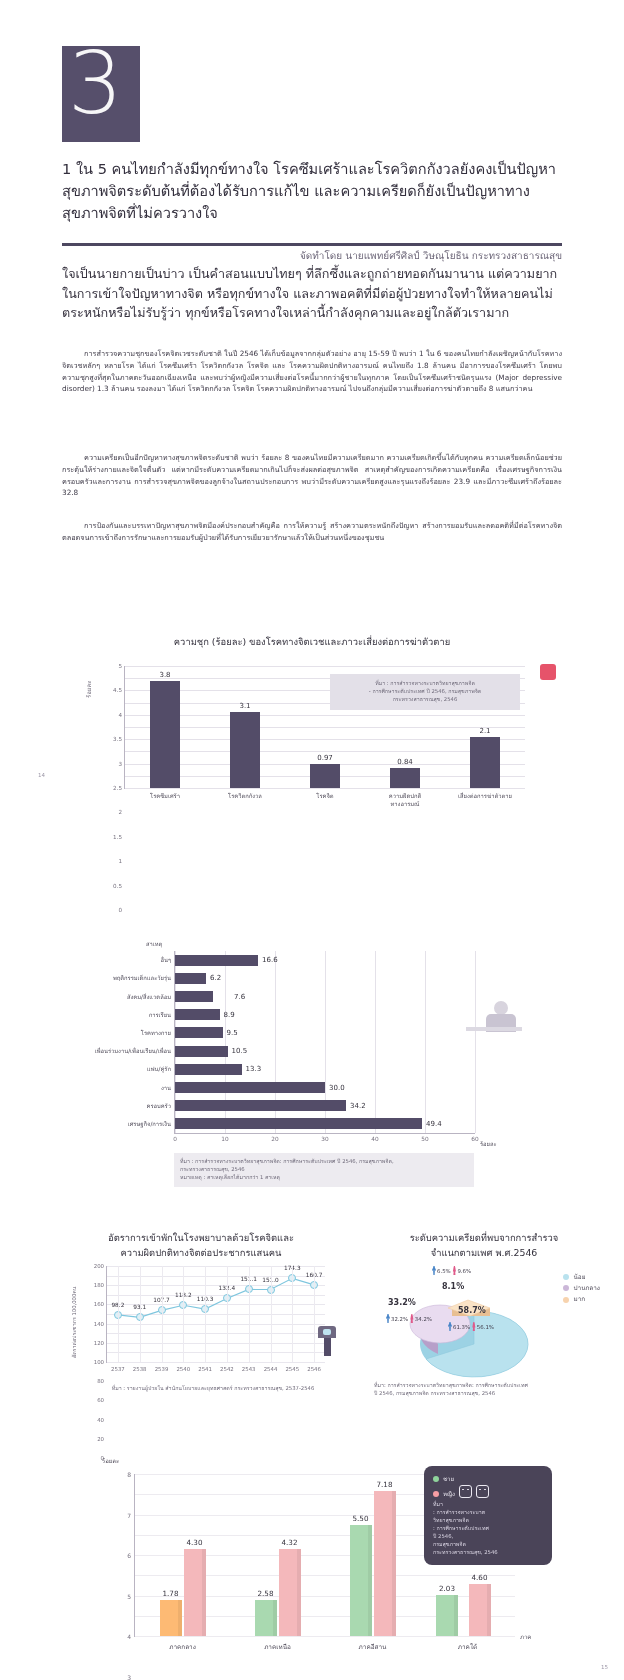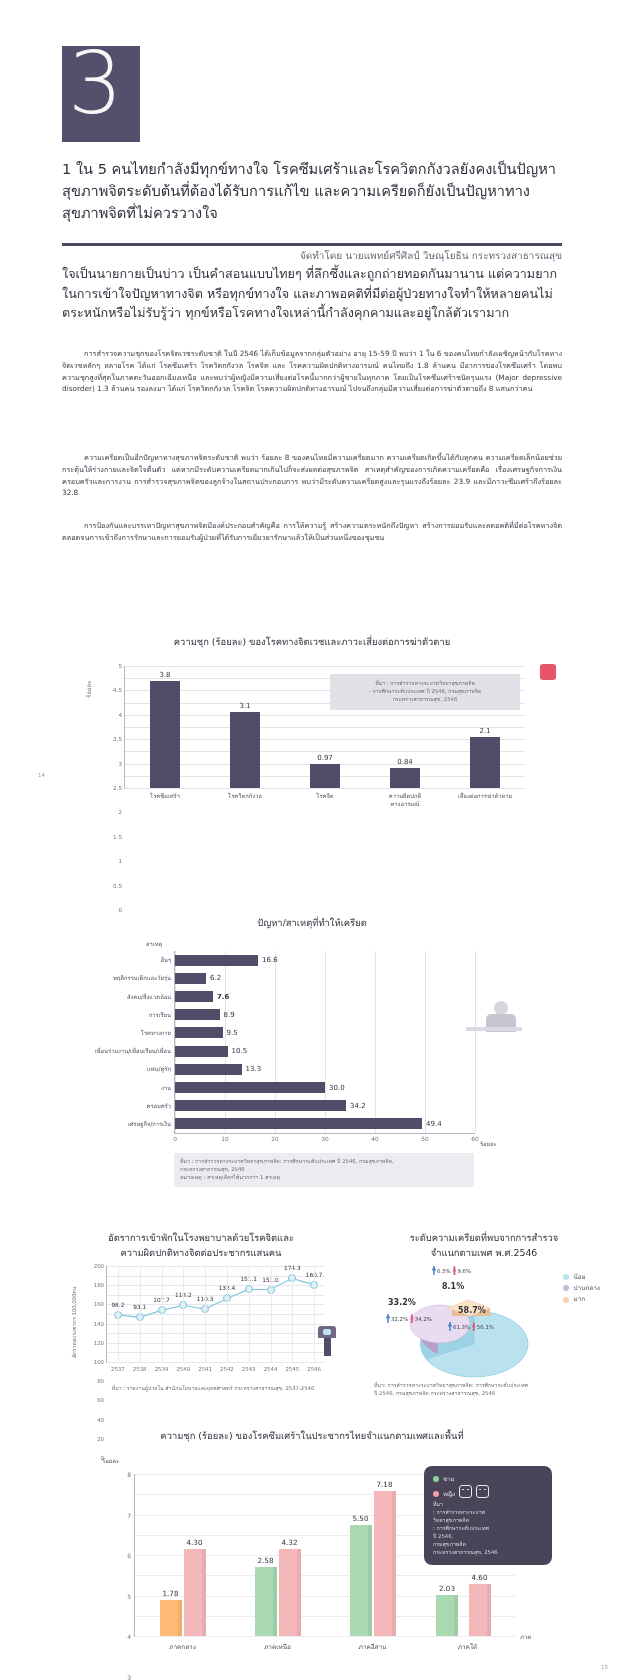--- a/index.html
+++ b/index.html
@@ -178,21 +178,20 @@
         <div class="xlab">เสี่ยงต่อการฆ่าตัวตาย</div>
       </div>
     </div>
   <div class="srcbox">
     <div class="src" id="c1src">ที่มา : การสำรวจทางระบาดวิทยาสุขภาพจิต<br>- การศึกษาระดับประเทศ ปี 2546, กรมสุขภาพจิต<br>กระทรวงสาธารณสุข, 2546</div>
   </div>
   <div style="position:absolute;right:6px;top:30px;width:16px;height:16px;border-radius:3px;background:#e6536a;"></div>
 </div>
 
 <div class="chart" id="chart2">
-  <div class="ctitle" style="padding-top:12px;">ปัญหา/สาเหตุที่ทำให้เครียด</div>
   <div class="axttl">สาเหตุ</div>
   <div class="xttl">ร้อยละ</div>
   <div class="plot" id="c2plot">
       <div class="vgl" style="left: 0px;"></div>
       <div class="xt" style="left: 0px;">0</div>
       <div class="vgl" style="left: 50px;"></div>
       <div class="xt" style="left: 50px;">10</div>
       <div class="vgl" style="left: 100px;"></div>
       <div class="xt" style="left: 100px;">20</div>
       <div class="vgl" style="left: 150px;"></div>
@@ -209,21 +208,21 @@
         <div class="hval" style="left: 83px;">16.6</div>
       </div>
       <div class="row" style="top: 21.8px; width: 300px;">
         <div class="hbar" style="width: 31px; background: rgb(83, 76, 104);"></div>
         <div class="hlab">พฤติกรรมเด็กและวัยรุ่น</div>
         <div class="hval" style="left: 31px;">6.2</div>
       </div>
       <div class="row" style="top: 40px; width: 300px;">
         <div class="hbar" style="width: 38px; background: rgb(83, 76, 104);"></div>
         <div class="hlab">สังคม/สิ่งแวดล้อม</div>
-        <div class="hval" style="left: 38px; font-weight: bold;">7.6</div>
+        <div class="hval" style="left: 55px;">7.6</div>
       </div>
       <div class="row" style="top: 58.2px; width: 300px;">
         <div class="hbar" style="width: 44.5px; background: rgb(83, 76, 104);"></div>
         <div class="hlab">การเรียน</div>
         <div class="hval" style="left: 44.5px;">8.9</div>
       </div>
       <div class="row" style="top: 76.4px; width: 300px;">
         <div class="hbar" style="width: 47.5px; background: rgb(83, 76, 104);"></div>
         <div class="hlab">โรคทางกาย</div>
         <div class="hval" style="left: 47.5px;">9.5</div>
@@ -376,21 +375,20 @@
     <div class="pct" style="left:2px;top:20px;">33.2%</div>
     <div class="sub" style="left:0px;top:36px;"><span class="mico"></span><span>32.2%</span> <span class="fico"></span><span>34.2%</span></div>
     <div class="pct" style="left:56px;top:4px;">8.1%</div>
     <div class="sub" style="left:46px;top:-12px;"><span class="mico"></span><span>6.5%</span> <span class="fico"></span><span>9.6%</span></div>
   </div>
 
   <div class="src" id="c4src" style="position:absolute;left:24px;top:152px;width:236px;">ที่มา: การสำรวจทางระบาดวิทยาสุขภาพจิต: การศึกษาระดับประเทศ<br>ปี 2546, กรมสุขภาพจิต กระทรวงสาธารณสุข, 2546</div>
 </div>
 
 <div class="chart" id="chart5">
-  <div class="ctitle">ความชุก (ร้อยละ) ของโรคซึมเศร้าในประชากรไทยจำแนกตามเพศและพื้นที่</div>
   <div class="axunit">ร้อยละ</div>
   <div class="xunit">ภาค</div>
   <div class="plot" id="c5plot">
       <div class="gl" style="top: 0px;">
         <div class="ytick" style="top: 0px;">8</div>
       </div>
       <div class="gl" style="top: 20.25px;">
         <div class="ytick" style="top: 20.25px;">7</div>
       </div>
       <div class="gl" style="top: 40.5px;">
@@ -413,21 +411,21 @@
       <div class="grp" style="left: 0px; width: 95px;">
         <div class="b m" style="height: 36.045px; left: 24.5px; background: #fdba74;">
           <div class="bv">1.78</div>
         </div>
         <div class="b f" style="height: 87.075px; left: 48.5px; background: rgb(244, 184, 187);">
           <div class="bv">4.30</div>
         </div>
         <div class="gl-lab">ภาคกลาง</div>
       </div>
       <div class="grp" style="left: 95px; width: 95px;">
-        <div class="b m" style="height: 69px; left: 24.5px; background: rgb(169, 217, 176);">
+        <div class="b m" style="height: 36px; left: 24.5px; background: rgb(169, 217, 176);">
           <div class="bv">2.58</div>
         </div>
         <div class="b f" style="height: 87.48px; left: 48.5px; background: rgb(244, 184, 187);">
           <div class="bv">4.32</div>
         </div>
         <div class="gl-lab">ภาคเหนือ</div>
       </div>
       <div class="grp" style="left: 190px; width: 95px;">
         <div class="b m" style="height: 111.375px; left: 24.5px; background: rgb(169, 217, 176);">
           <div class="bv">5.50</div>

